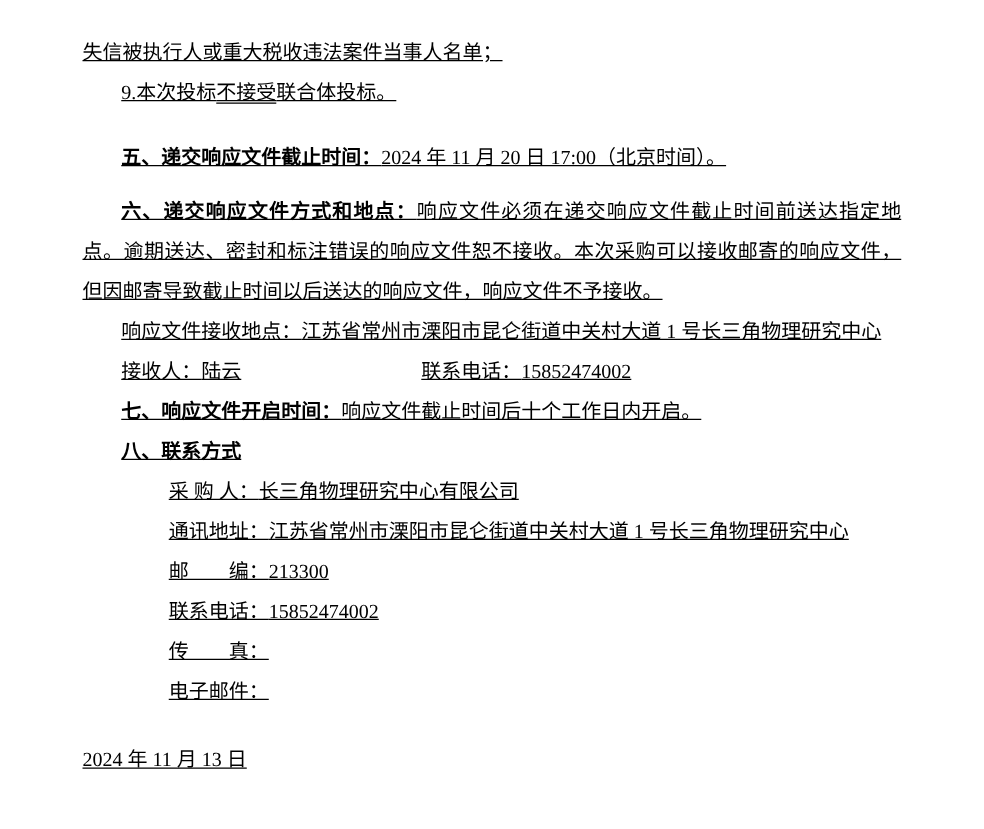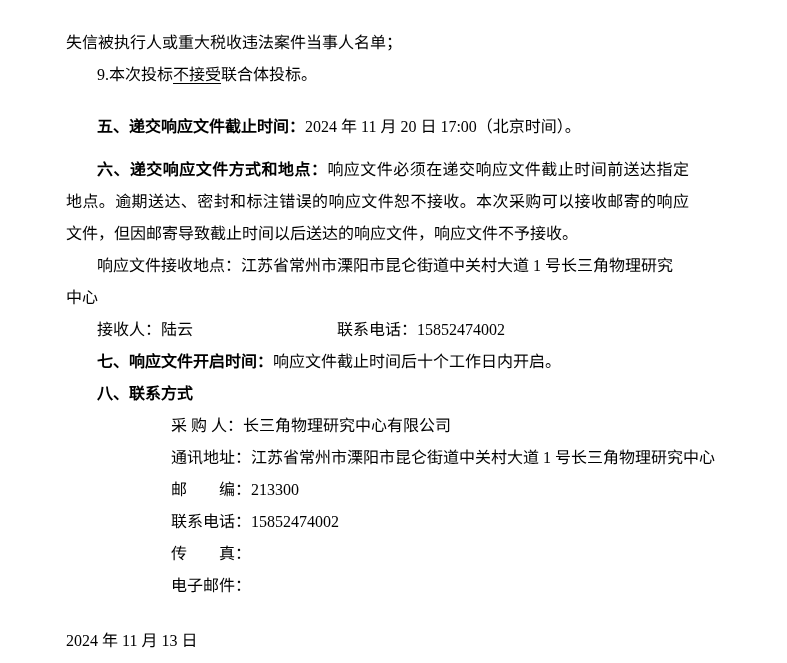--- a/index.html
+++ b/index.html
@@ -9,33 +9,34 @@
   }
   body {
     width: 787px;
     height: 663px;
     font-family: "Liberation Serif", "DejaVu Serif", serif;
     font-size: 16px;
     color: #000000;
     overflow: hidden;
   }
   .content {
-    padding: 27px 98px 0 66px;
+    padding: 27px 66px 0 66px;
+    text-decoration: underline;
   }
   p {
     margin: 0;
     line-height: 32px;
   }
   .indent { text-indent: 31px; }
   .sec5 { margin-top: 20px; }
   .sec6 { margin-top: 11px; text-align: justify; }
   .heading { font-weight: 700; }
   .u { text-decoration: underline; text-underline-offset: 3px; text-align: center; }
   .spacer { display: inline-block; width: 144px; }
-  .contact-line { margin-left: 105px; text-indent: 0; white-space: pre; }
+  .contact-line { margin-left: 69px; text-indent: 0; white-space: pre; }
   .date-line { margin-top: 23px; }
 </style>
 </head>
 <body>
 
 <div class="content">
 
   <p>失信被执行人或重大税收违法案件当事人名单；</p>
 
   <p class="indent"><span>9.本次投标</span><span class="u">不接受</span><span>联合体投标。</span></p>

